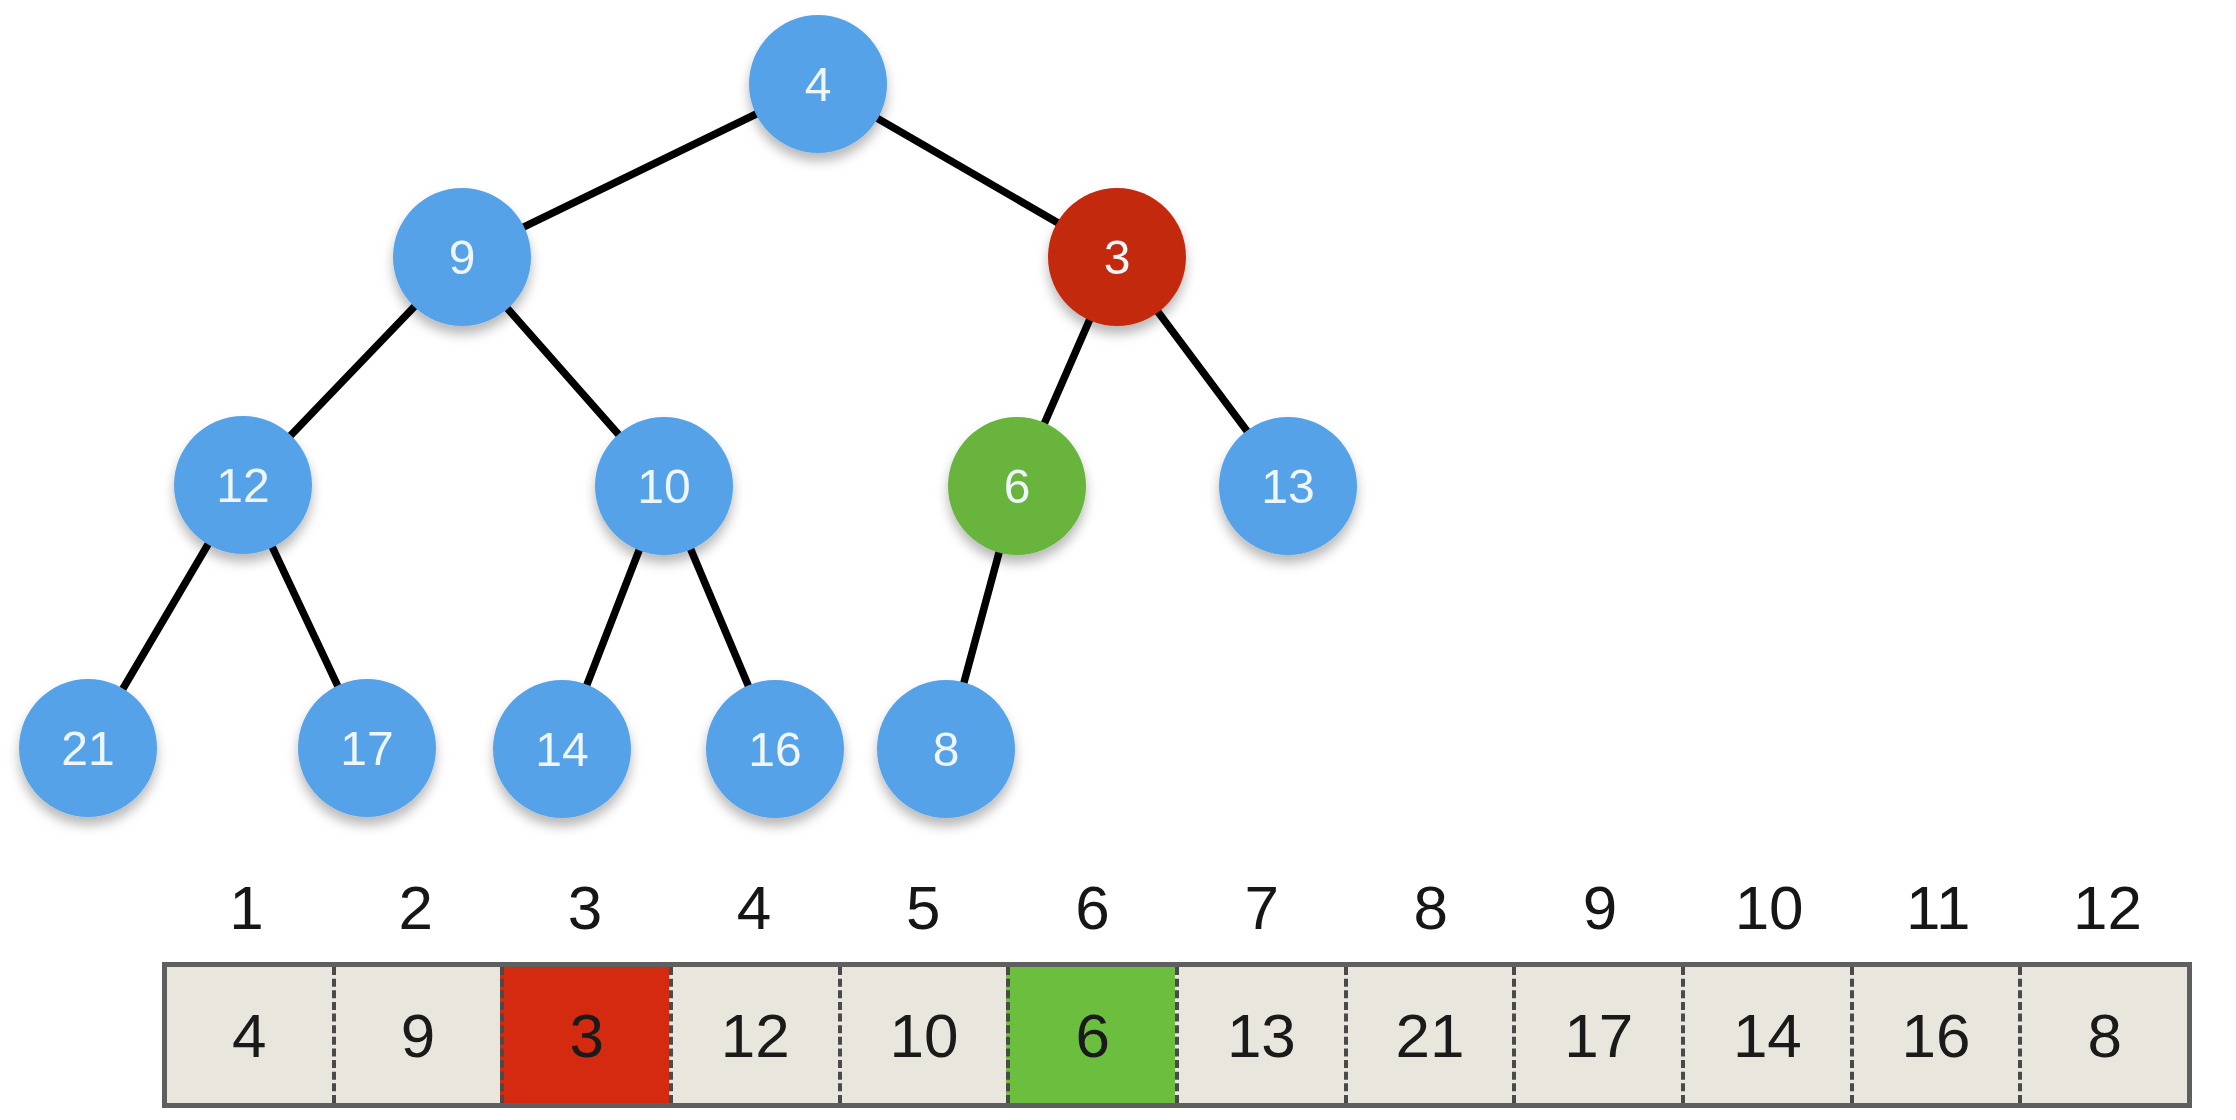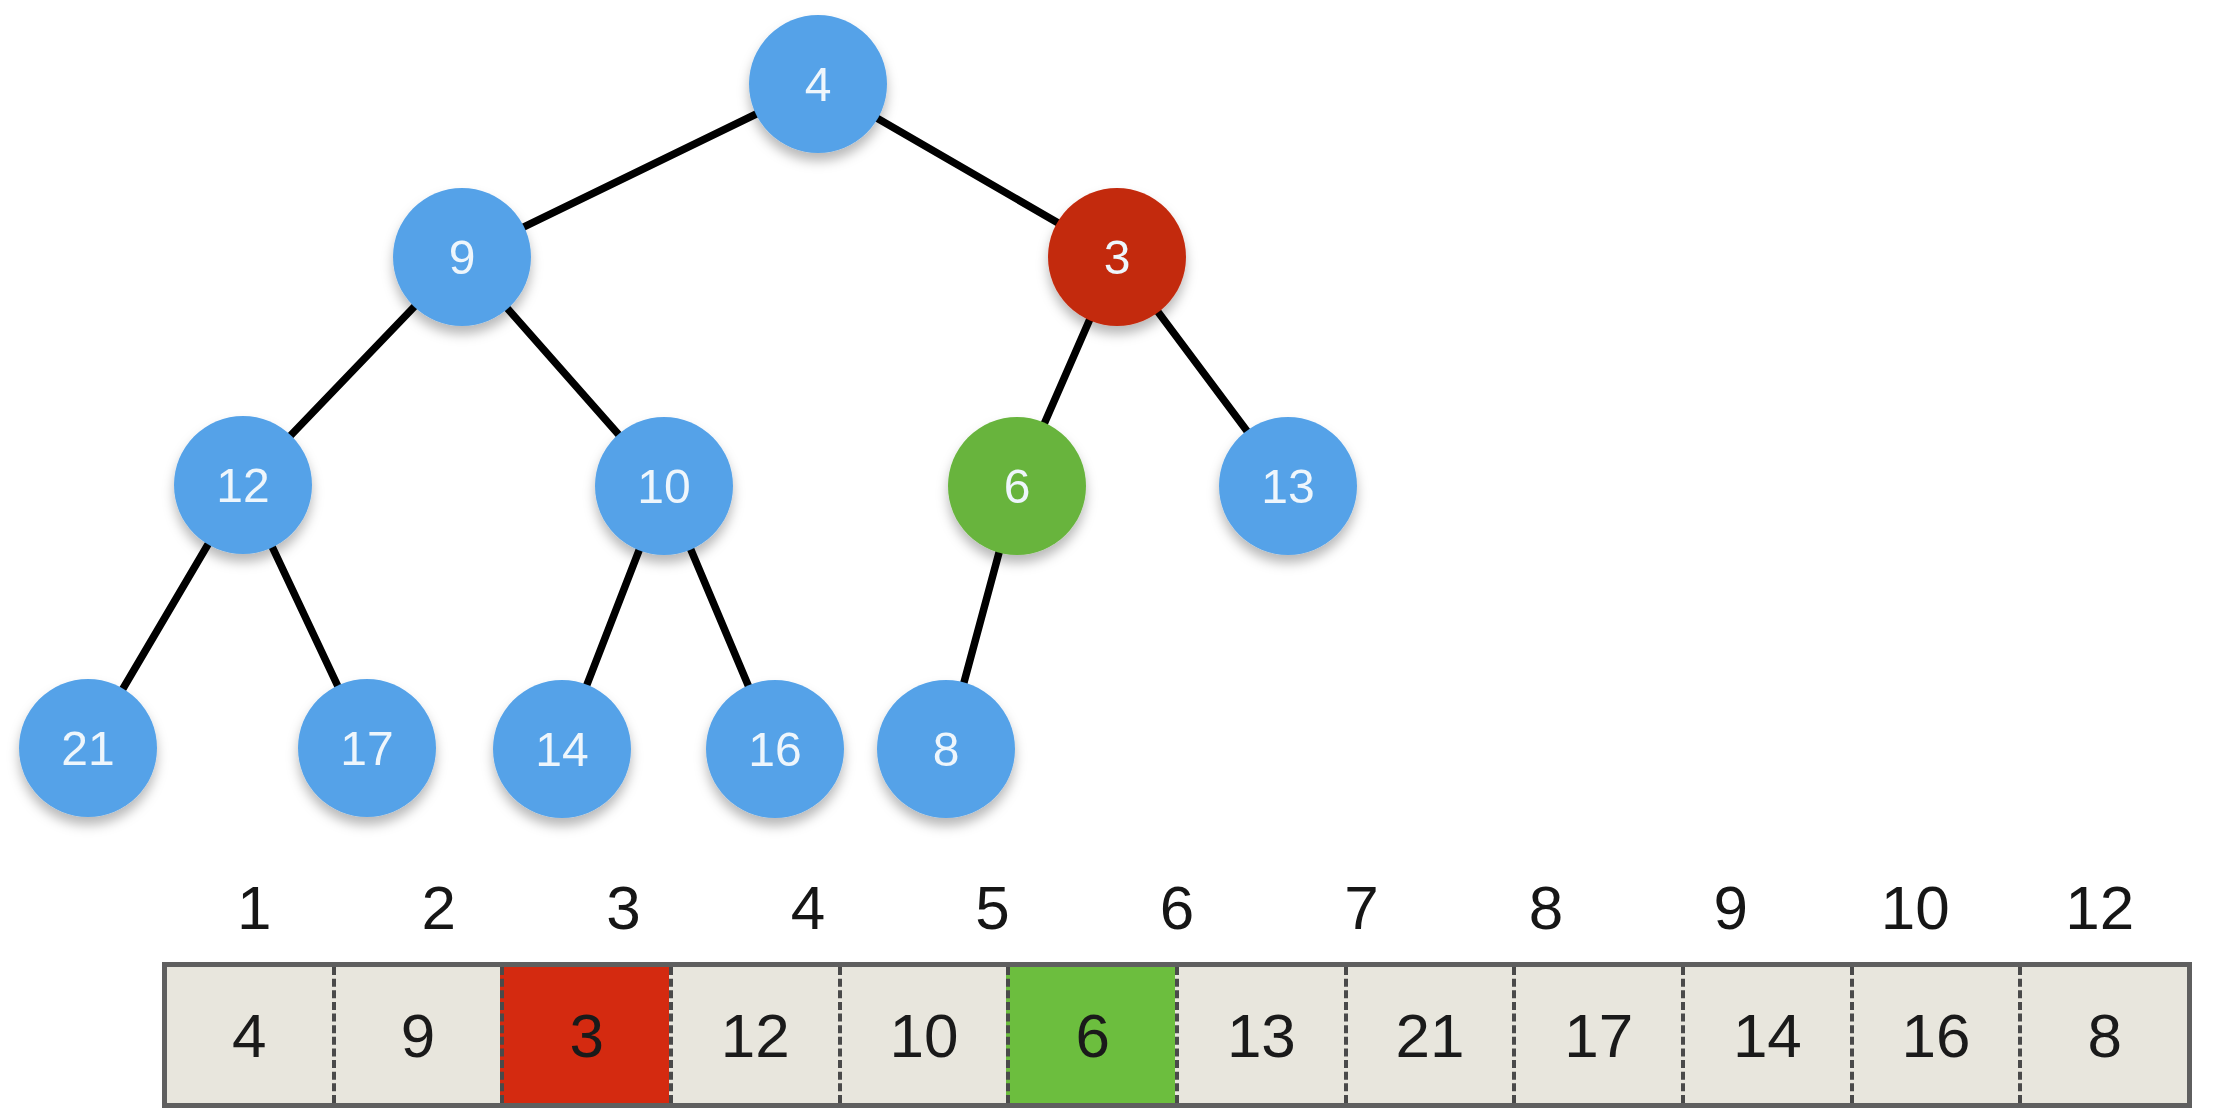--- a/index.html
+++ b/index.html
@@ -121,20 +121,21 @@
         <div class="index-cell">1</div>
         <div class="index-cell">2</div>
         <div class="index-cell">3</div>
         <div class="index-cell">4</div>
         <div class="index-cell">5</div>
         <div class="index-cell">6</div>
         <div class="index-cell">7</div>
         <div class="index-cell">8</div>
         <div class="index-cell">9</div>
         <div class="index-cell">10</div>
+        <div class="index-cell">11</div>
         <div class="index-cell">12</div>
       </div>
     <div class="array-box" id="array-box">
         <div class="cell">
           <span>4</span>
         </div>
         <div class="cell">
           <span>9</span>
         </div>
         <div class="cell" style="background: rgb(212, 42, 16);">

